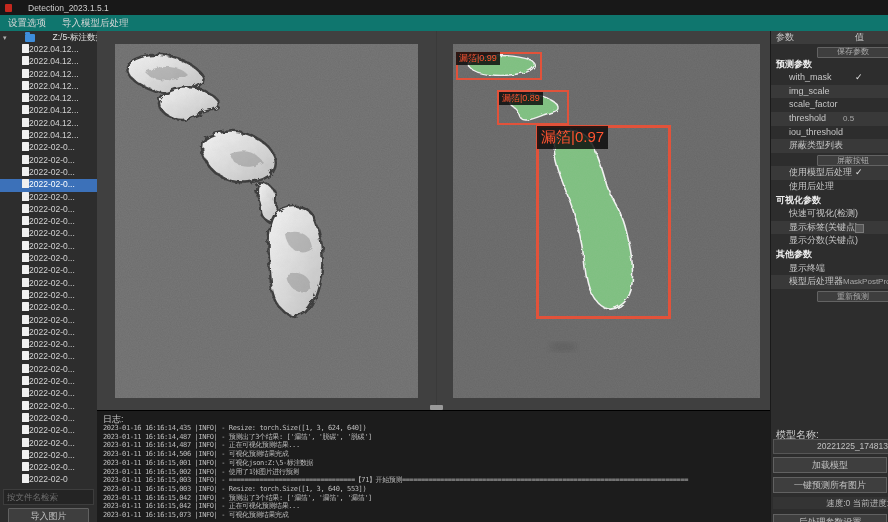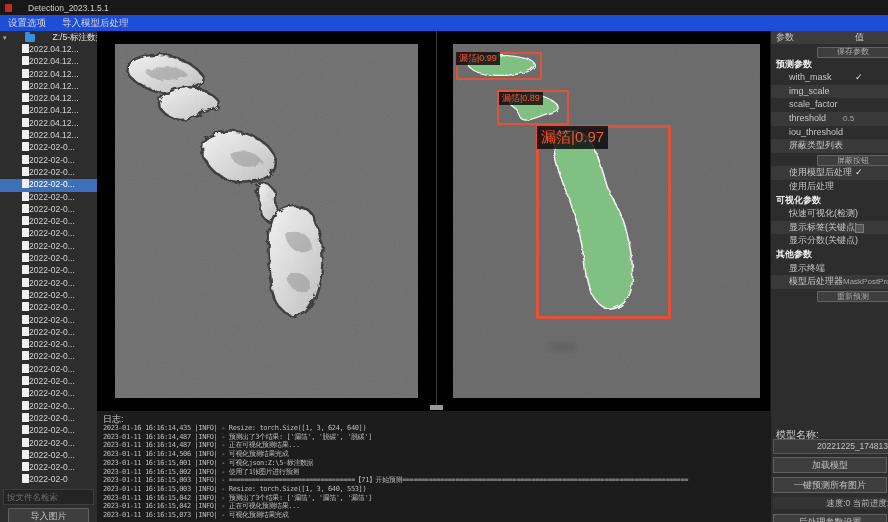--- a/index.html
+++ b/index.html
@@ -6,21 +6,21 @@
   .app{position:relative;width:888px;height:522px;background:#2d2d2d;overflow:hidden;
        font-family:"Liberation Sans",sans-serif;-webkit-font-smoothing:antialiased;}
 
   
   .titlebar{position:absolute;left:0;top:0;right:0;height:15px;background:#181818;
             display:flex;align-items:center;gap:16px;padding-left:5px;}
   .app-icon{width:7px;height:8px;background:#c4281e;border-radius:1px;flex:0 0 auto;}
   .app-title{font-size:8.5px;color:#cfcfcf;}
 
   
-  .menubar{position:absolute;left:0;top:15px;right:0;height:16px;background:#1d4ed8;
+  .menubar{position:absolute;left:0;top:15px;right:0;height:16px;background:#0f766e;
            border-bottom:1px solid #232323;display:flex;align-items:center;gap:16px;padding-left:8px;}
   .menu-item{font-size:9.5px;color:#d8d8d8;cursor:default;}
 
   
   .left-panel{position:absolute;left:0;top:31px;width:97px;bottom:0;background:#2d2d2d;border-right:1px solid #1a1a1a;}
   .tree{position:absolute;left:0;top:0;right:0;height:458px;overflow:hidden;}
   .tree-root{height:13px;display:flex;align-items:center;gap:18px;padding-left:3px;
              font-size:8.5px;color:#e2e2e2;white-space:nowrap;overflow:hidden;}
   .arrow{color:#b0b0b0;font-size:7px;line-height:7px;}
   .folder{width:10px;height:8px;background:#3e8ddb;border-radius:1px;position:relative;flex:0 0 auto;}
@@ -29,21 +29,21 @@
             font-size:8.5px;color:#d2d2d2;white-space:nowrap;overflow:hidden;}
   .tree-row.selected{background:#3c71b9;color:#fff;}
   .ficon{width:7px;height:9px;background:#f0f0f0;border-radius:0.5px;flex:0 0 auto;}
   .search{position:absolute;left:3px;right:3px;bottom:17px;height:14px;background:#242424;
           border:1px solid #3d3d3d;color:#9a9a9a;font-size:8.5px;padding:0 3px;font-family:inherit;}
   .search::placeholder{color:#6e6e6e;}
   .import-btn{position:absolute;left:8px;right:8px;bottom:-3px;height:17px;background:#3e3e3e;
           border:1px solid #616161;color:#c0c0c0;font-size:9px;border-radius:1px;padding:0;font-family:inherit;}
 
   
-  .canvas{position:absolute;left:97px;top:31px;width:673px;height:379px;background:#000000;overflow:hidden;}
+  .canvas{position:absolute;left:97px;top:31px;width:673px;height:379px;background:#404040;overflow:hidden;}
   .img-panel{position:absolute;top:13px;height:354px;overflow:hidden;}
   .img-panel.left{left:18px;width:303px;}
   .img-panel.right{left:356px;width:307px;}
   .img-panel svg{position:absolute;left:0;top:0;}
   .splitter{position:absolute;left:339px;top:0;width:1px;height:379px;background:#3a3a3a;}
   .splitter-grip{position:absolute;left:333px;top:374px;width:13px;height:5px;background:#999;border-radius:1px;}
 
   .dbox{position:absolute;border:2px solid #e2523a;}
   #dbox1{left:3px;top:8px;width:82px;height:24px;}
   #dbox2{left:44px;top:46px;width:68px;height:31px;}

